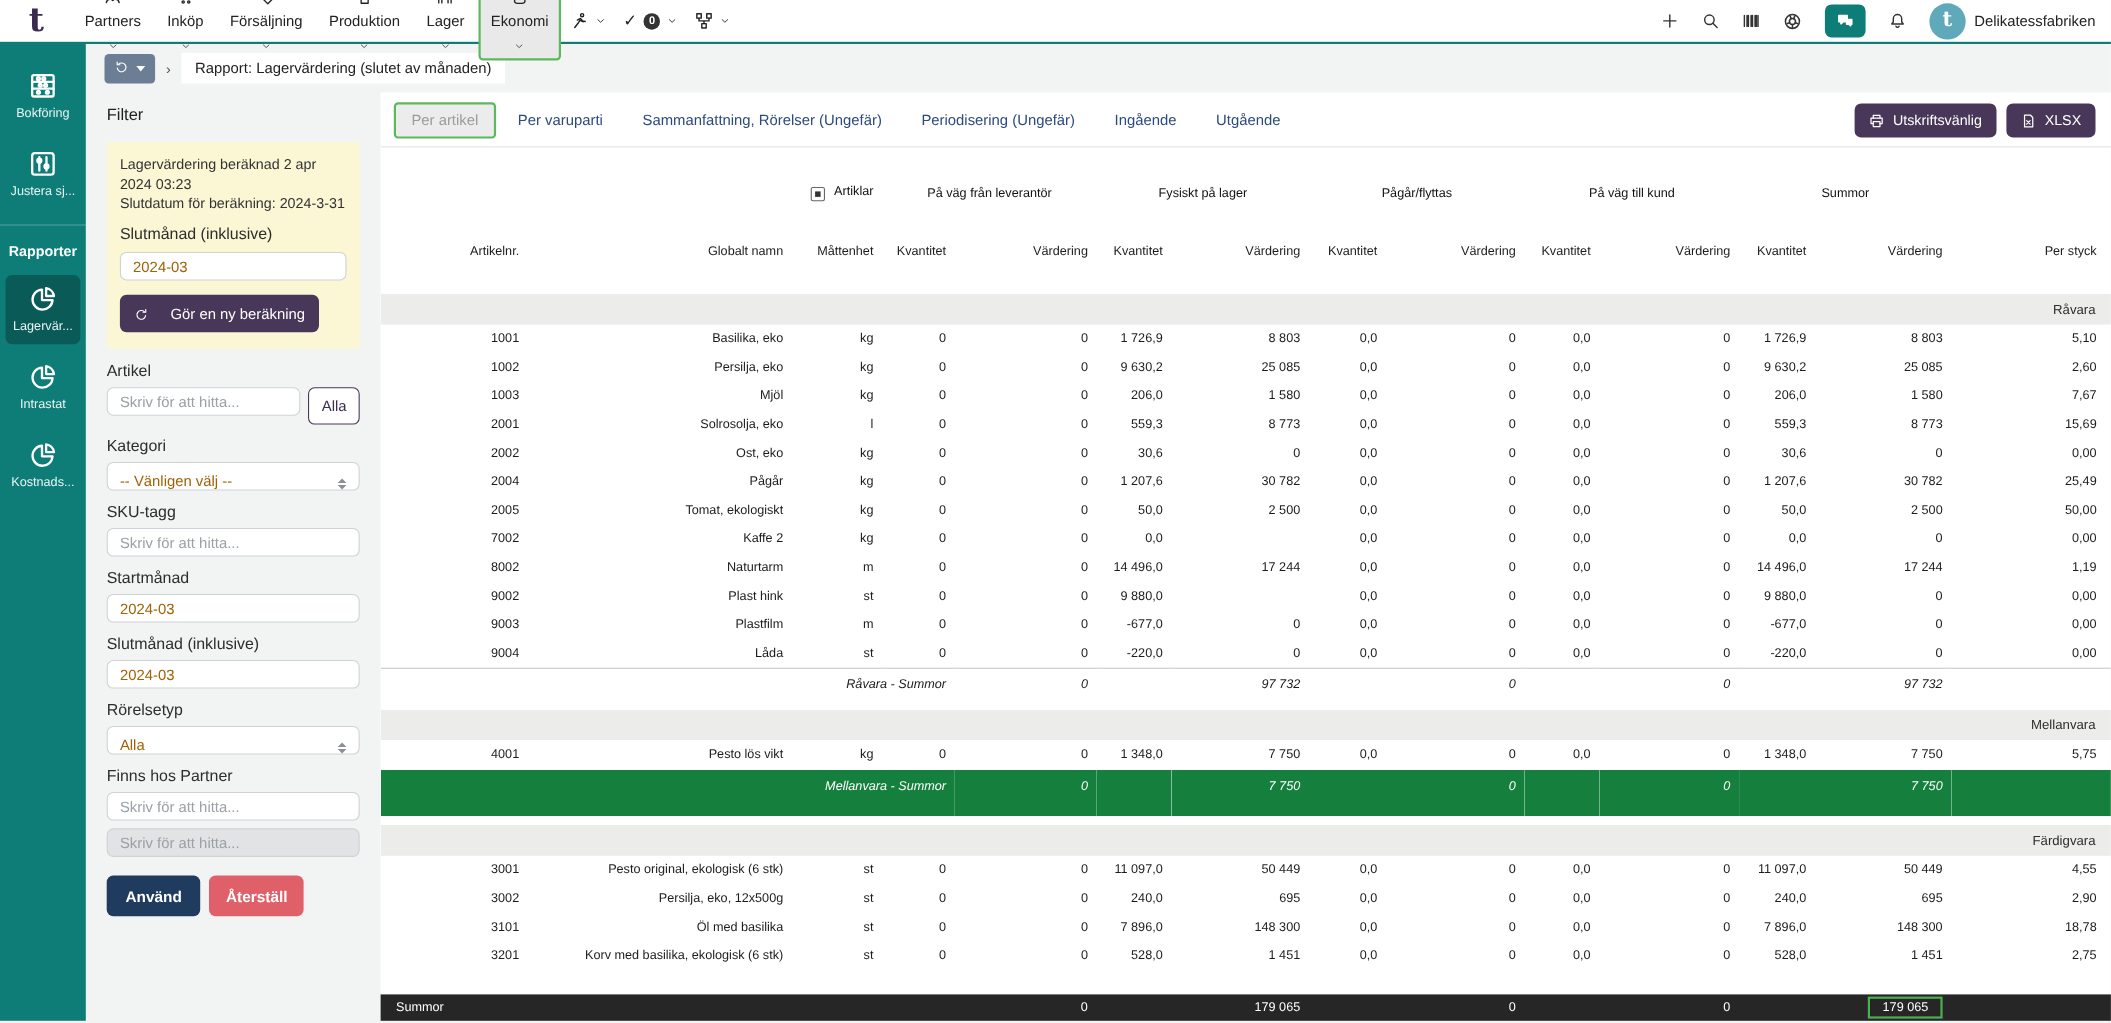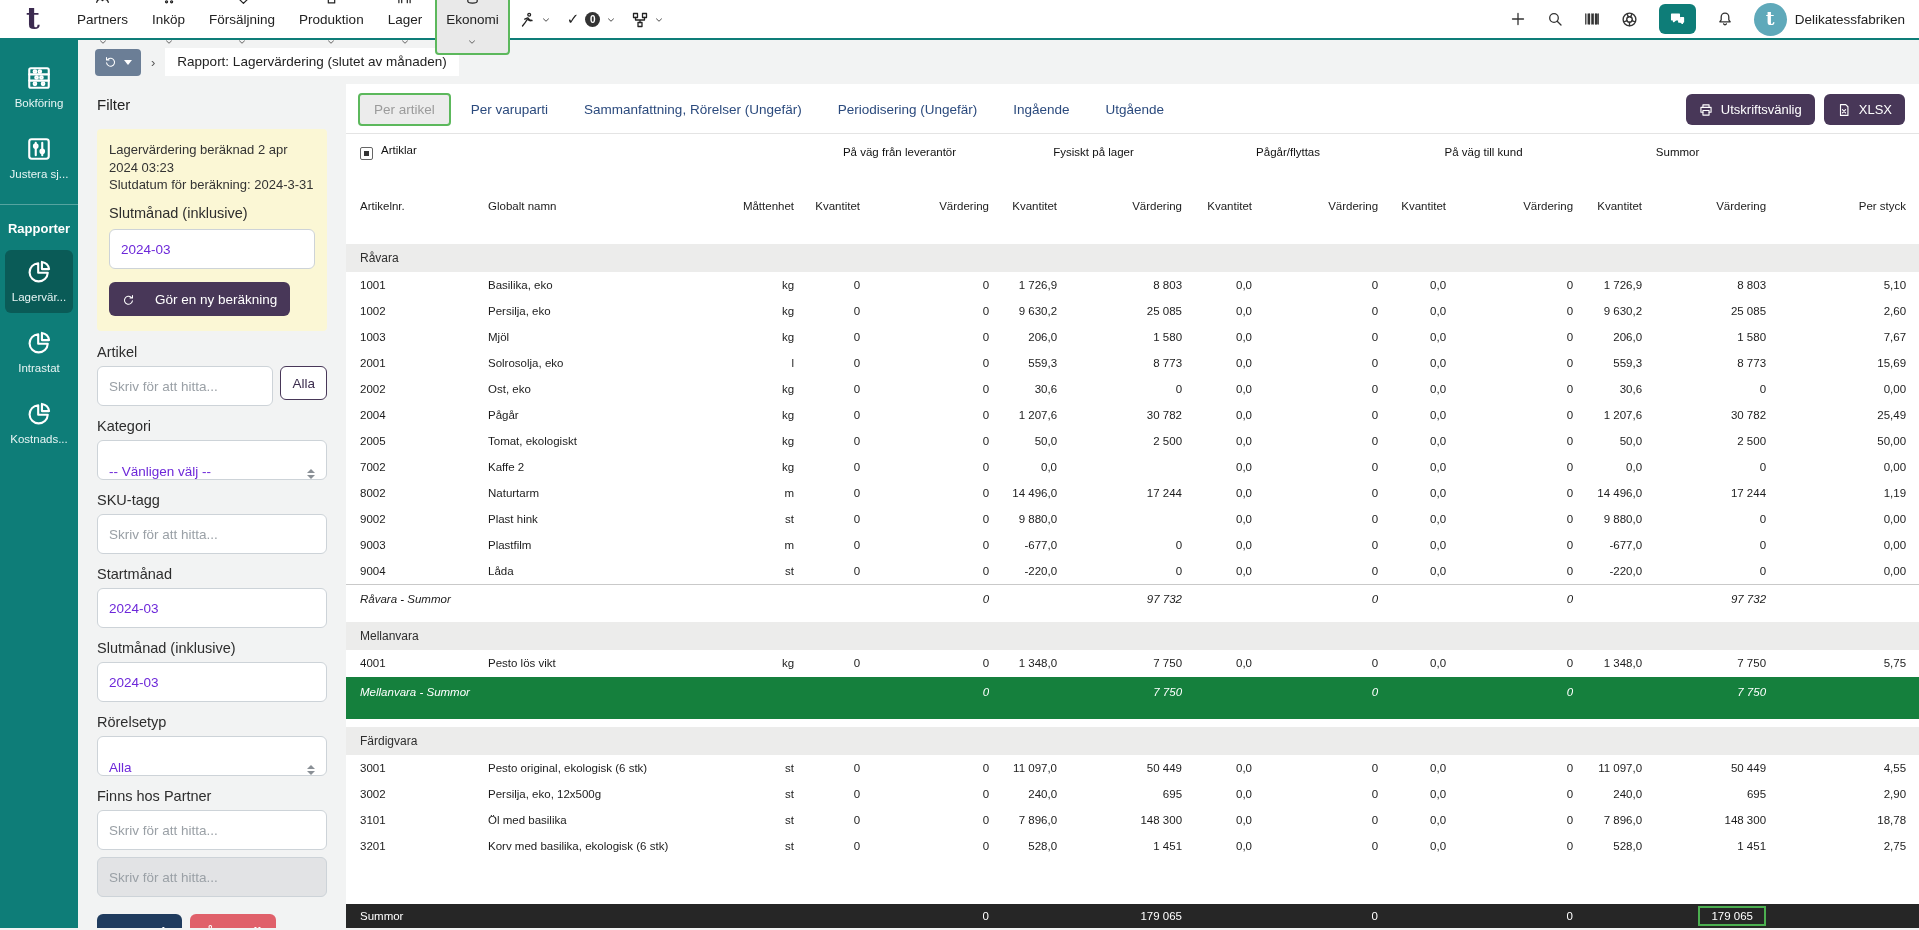--- a/index.html
+++ b/index.html
@@ -40,49 +40,49 @@
   .crumb-title { background:#fff; padding:6px 12px 7px; font-size:13.5px; color:#222; }
 
   .content-row { flex:1; display:flex; min-height:0; position:relative; }
 
   
   .filter-panel { width:268px; flex:none; padding:6px 19px 0; overflow:hidden; }
   .filter-heading { font-size:15px; color:#222; margin:6px 0 16px; }
   .notice { background:#fbf7d5; border-radius:4px; padding:12px 12px 15px; margin-bottom:13px; font-size:13px; color:#333; line-height:1.35; }
   .flabel { font-size:14.5px; color:#2d2d2d; display:block; margin:12px 0 6px; }
   .notice .flabel { margin-top:10px; }
-  .tinput, .tselect { width:100%; height:40px; border:1px solid #cdd3d8; border-radius:6px; padding:0 11px; font-size:13.5px; color:#6d28d9; background:#fff; font-family:inherit; }
+  .tinput, .tselect { width:100%; height:26px; border:1px solid #cdd3d8; border-radius:6px; padding:0 11px; font-size:13.5px; color:#a16207; background:#fff; font-family:inherit; }
   .tinput::placeholder { color:#9aa0a6; }
   .tinput:disabled { background:#e2e3e5; border-color:#cdd3d8; }
   .recalc-btn { background:#483758; color:#fff; border:none; border-radius:6px; height:34px; padding:0 13px; font-size:13.5px; display:inline-flex; align-items:center; gap:20px; margin-top:13px; cursor:pointer; font-family:inherit; }
   .inline-row { display:flex; gap:7px; }
   .alla-btn { border:1px solid #483758; color:#3c2d4e; background:#fff; border-radius:6px; height:34px; padding:0 11px; font-size:13.5px; cursor:pointer; font-family:inherit; }
   .tselect { display:flex; align-items:flex-end; justify-content:space-between; cursor:pointer; }
   .sel-carets { display:flex; flex-direction:column; gap:2px; }
   .sel-carets i { width:0; height:0; border-left:4px solid transparent; border-right:4px solid transparent; display:block; }
   .sel-carets .up { border-bottom:4px solid #8a9096; }
   .sel-carets .dn { border-top:4px solid #8a9096; }
   .stack { margin-top:7px; }
   .btn-row { display:flex; gap:8px; margin-top:17px; }
   .apply-btn { background:#1f3b5e; color:#fff; border:none; border-radius:6px; height:37px; padding:0 17px; font-size:14px; font-weight:bold; cursor:pointer; font-family:inherit; }
   .reset-btn { background:#e0606a; color:#fff; border:none; border-radius:6px; height:37px; padding:0 15px; font-size:14px; font-weight:bold; cursor:pointer; font-family:inherit; }
 
   
-  .main { flex:1; background:#fff; display:flex; flex-direction:column; position:relative; min-width:0; }
+  .main { flex:1; background:#fff; display:flex; flex-direction:column; position:relative; min-width:0;gap:24px; }
   .tabs-row { display:flex; align-items:center; padding:9px 14px 7px 12px; border-bottom:1px solid #e4e4e4; flex:none; }
   .tab { font-size:13.5px; color:#2b4a7d; padding:7px 14px; margin-right:4px; cursor:pointer; border:2px solid transparent; white-space:nowrap; }
   .tab.active { color:#9b9b9b; background:#ececec; border-color:#5cb85c; border-radius:4px; }
   .actions { margin-left:auto; display:flex; gap:9px; }
   .action-btn { background:#483758; color:#fff; border:none; border-radius:6px; height:31px; padding:0 13px; font-size:13px; display:flex; align-items:center; gap:8px; cursor:pointer; font-family:inherit; }
 
   .table-wrap { flex:1; overflow:hidden; }
   table.grid { width:100%; border-collapse:collapse; table-layout:fixed; font-size:11.5px; color:#1c1c1c; }
   .grid th { font-weight:normal; }
   .grid th, .grid td { padding:6px 8px; text-align:right; overflow:hidden; white-space:nowrap; }
-  .grid .al { text-align:left; }
+  .grid .al { text-align:right; }
   .grid thead .grp th { padding-top:10px; padding-bottom:6px; color:#111; }
   .grid thead .cols th { padding-top:34px; padding-bottom:32px; vertical-align:bottom; }
   .grid td.c1, .grid th.c1 { padding-left:14px; }
   .grid td.last, .grid th.last { padding-right:13px; }
   .chk { width:13px; height:13px; border:1px solid #666; border-radius:2px; display:inline-flex; align-items:center; justify-content:center; margin-right:8px; vertical-align:-2px; background:#fff; cursor:pointer; }
   .chk i { width:5px; height:5px; background:#333; display:block; }
   tr.section-hdr td { background:#ececeb; padding:7px 14px; font-size:12px; color:#2d2d2d; }
   tr.data-row td { padding-top:7px; padding-bottom:7px; }
   tr.summary td { font-style:italic; border-top:1px solid #c9c9c9; padding-top:8px; padding-bottom:9px; }
   tr.summary-dark td { background:#15803d; color:#fff; font-style:italic; border-top:1px solid #fff; padding-top:9px; padding-bottom:21px;margin-left:12px; }

